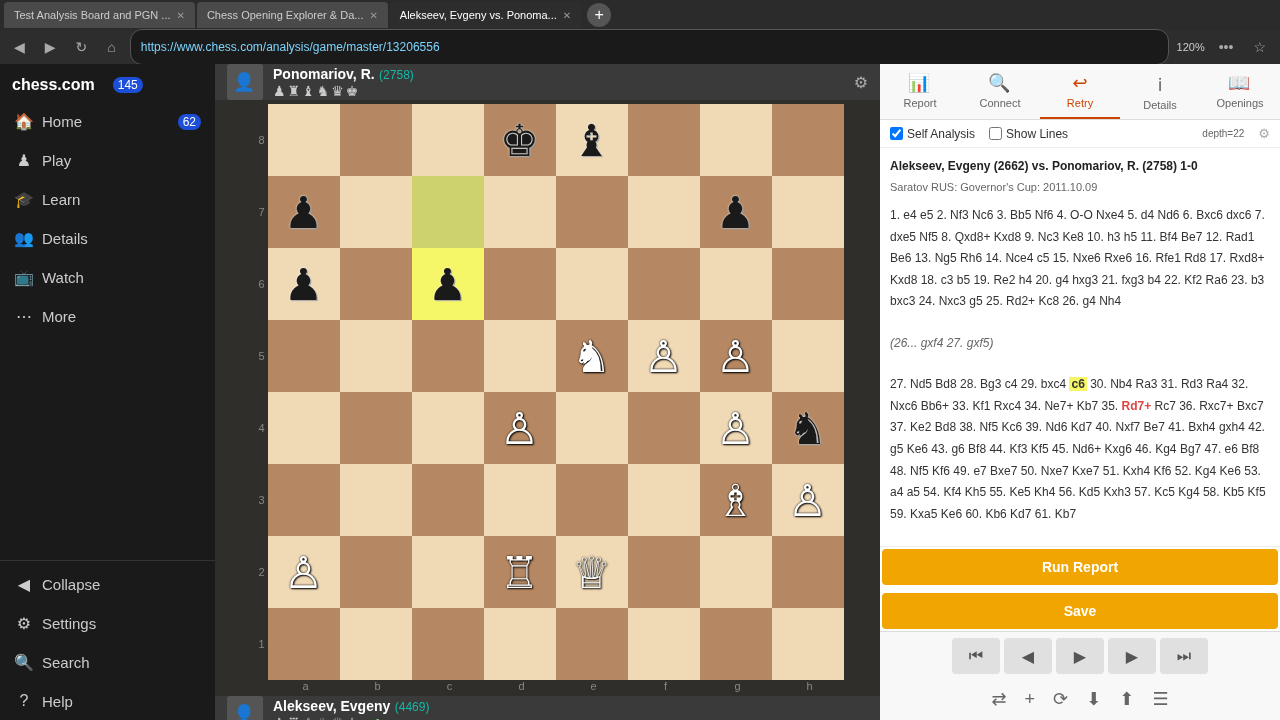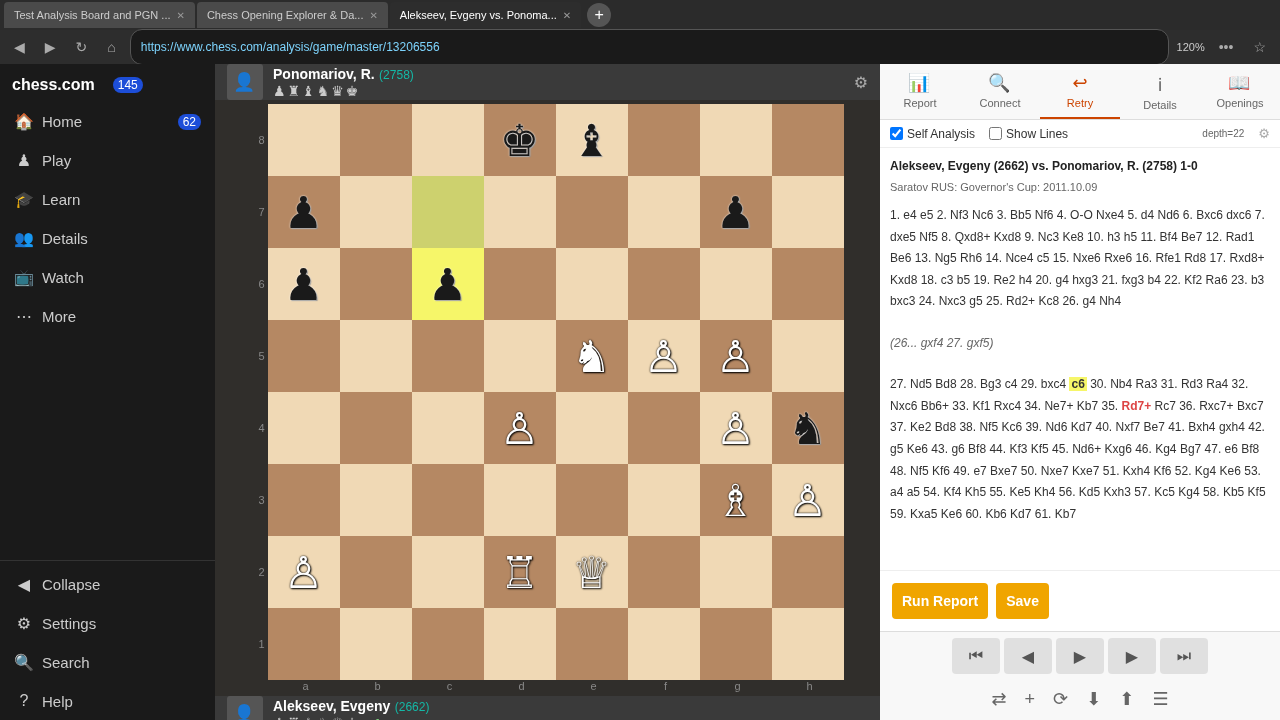--- a/index.html
+++ b/index.html
@@ -241,23 +241,23 @@
       color: #333;
     }
     .move-highlight {
       background: #f6f669;
       padding: 0 2px;
       border-radius: 0;
       font-weight: bold;
     }
 
     .panel-actions {
-      padding: 12px;
-      display: flex;
-      flex-direction: row;
+      padding: 2px;
+      display: flex;
+      flex-direction: column;
       gap: 8px;
       border-top: 1px solid #eee;
     }
     .btn-orange {
       background: #f0a500;
       color: #fff;
       border: none;
       border-radius: 4px;
       padding: 10px;
       font-size: 14px;
@@ -533,21 +533,21 @@
           <span class="file-label">h</span>
         </div>
       </div>
     </div>
 
     <div class="player-bar">
       <div class="player-avatar">👤</div>
       <div>
         <div>
           <span class="player-name">Alekseev, Evgeny</span>
-          <span class="player-rating">(2662)</span>
+          <span class="player-rating">(4469)</span>
         </div>
         <div style="display:flex;align-items:center;gap:6px;">
           <span class="player-pieces">♙♖♗♘♕♔</span>
           <span style="color:#7bc87b;font-size:13px;font-weight:bold;">+1</span>
         </div>
       </div>
     </div>
   </div>
 
   <div class="right-panel">

